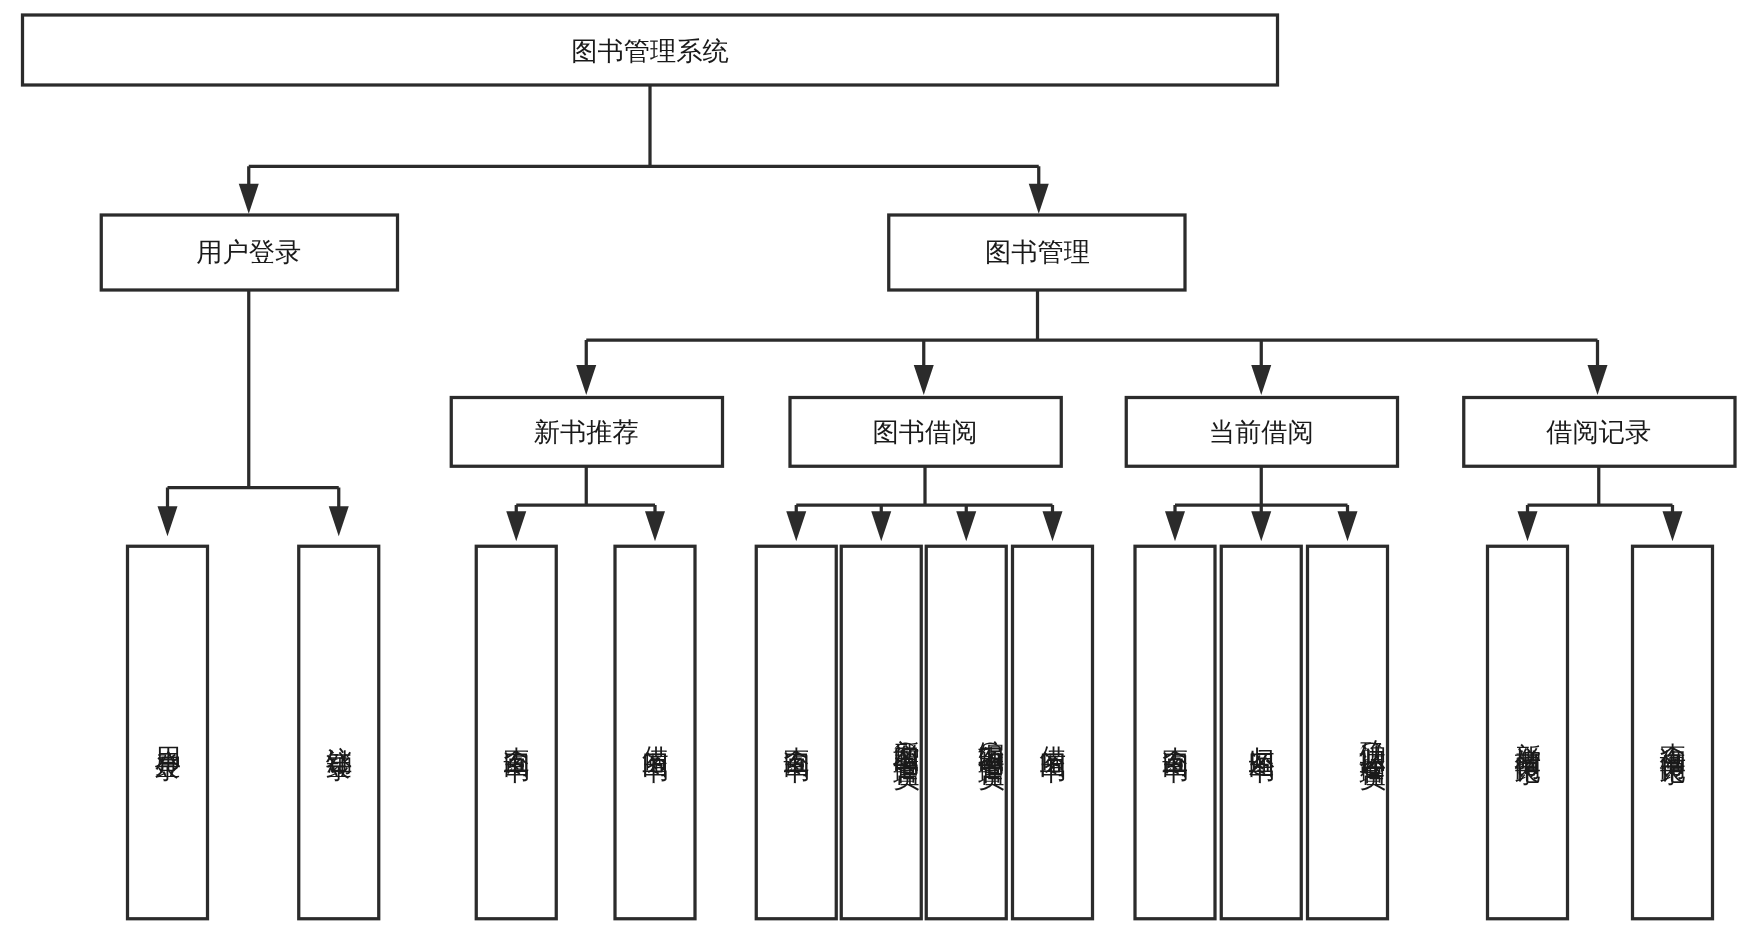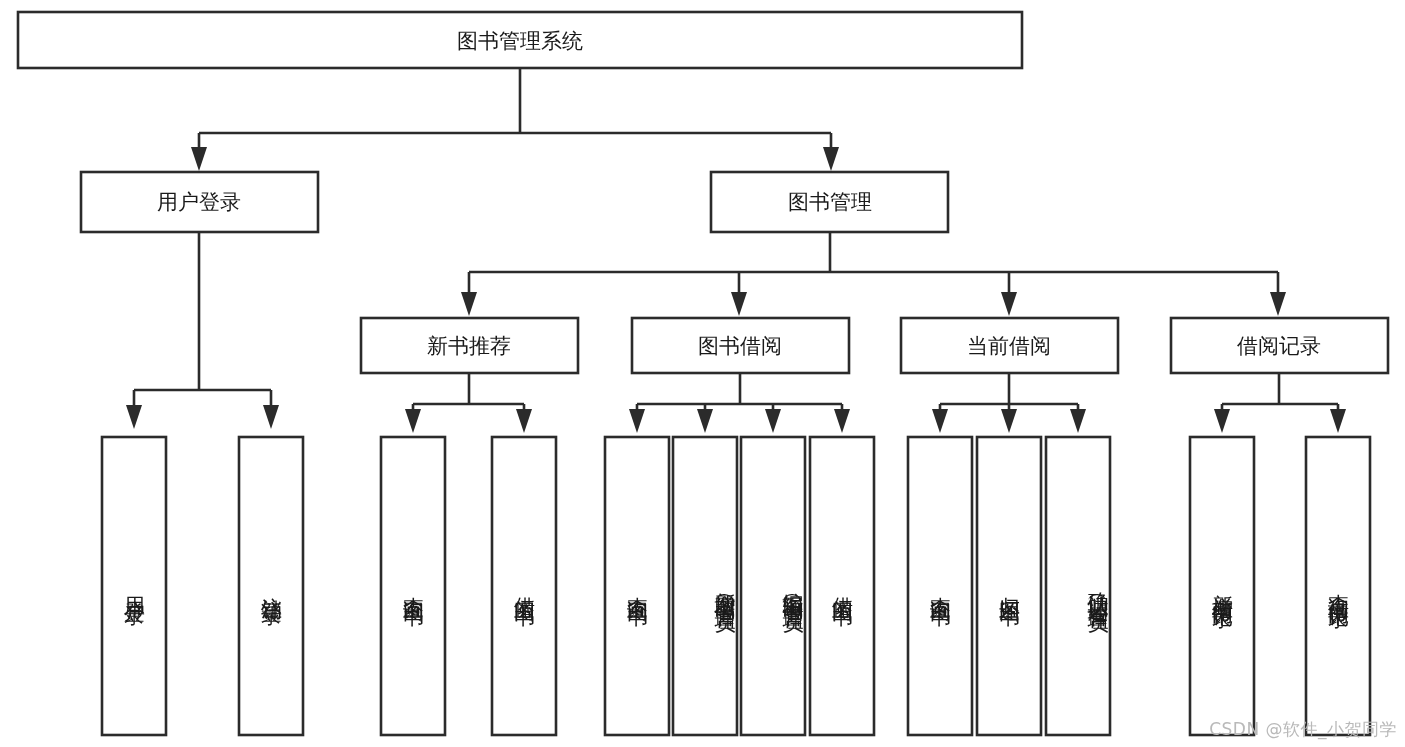--- a/index.html
+++ b/index.html
@@ -236,15 +236,14 @@
   <div class="vlabel" style="left:908px; top:437px; width:64px; height:298px; display:flex; align-items:center; justify-content:center;">查询图书</div>
 
   <div class="vlabel" style="left:977px; top:437px; width:64px; height:298px; display:flex; align-items:center; justify-content:center;">归还图书</div>
 
   <div class="vlabel" style="left:1046px; top:437px; width:64px; height:298px; display:flex; align-items:flex-start; justify-content:center; padding-top:4px;">确认归还（管理员）</div>
 
   <div class="vlabel" style="left:1190px; top:437px; width:64px; height:298px; display:flex; align-items:center; justify-content:center;">新增借阅记录</div>
 
   <div class="vlabel" style="left:1306px; top:437px; width:64px; height:298px; display:flex; align-items:center; justify-content:center;">查询借阅记录</div>
 
-  <div class="watermark">CSDN @软件_小贺同学</div>
 
 </div>
 
 </body></html>

